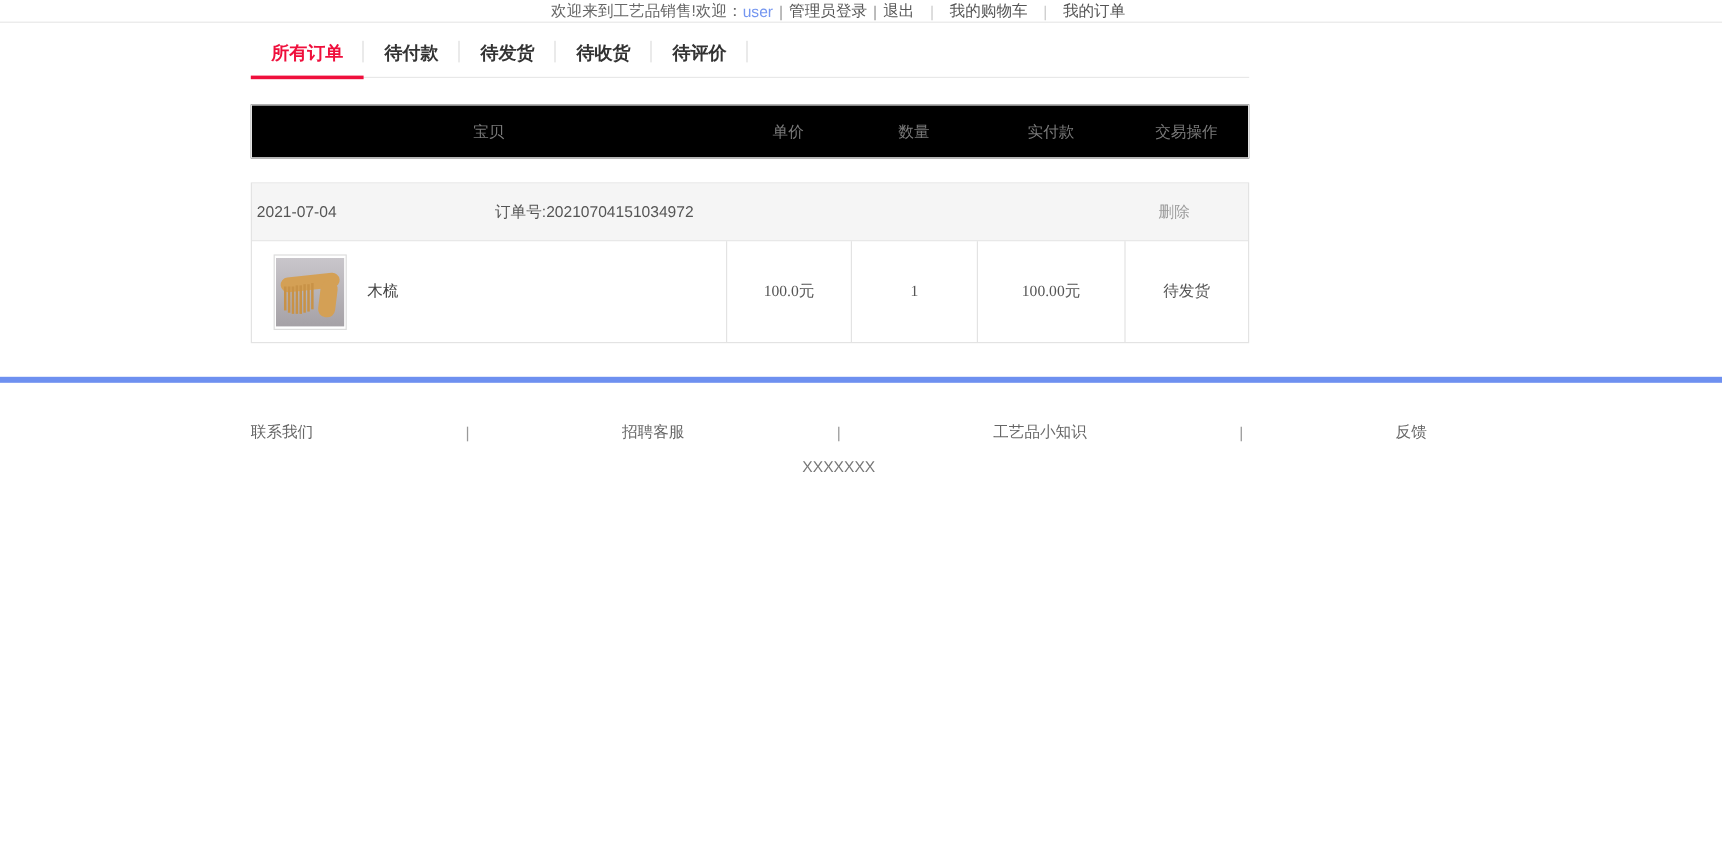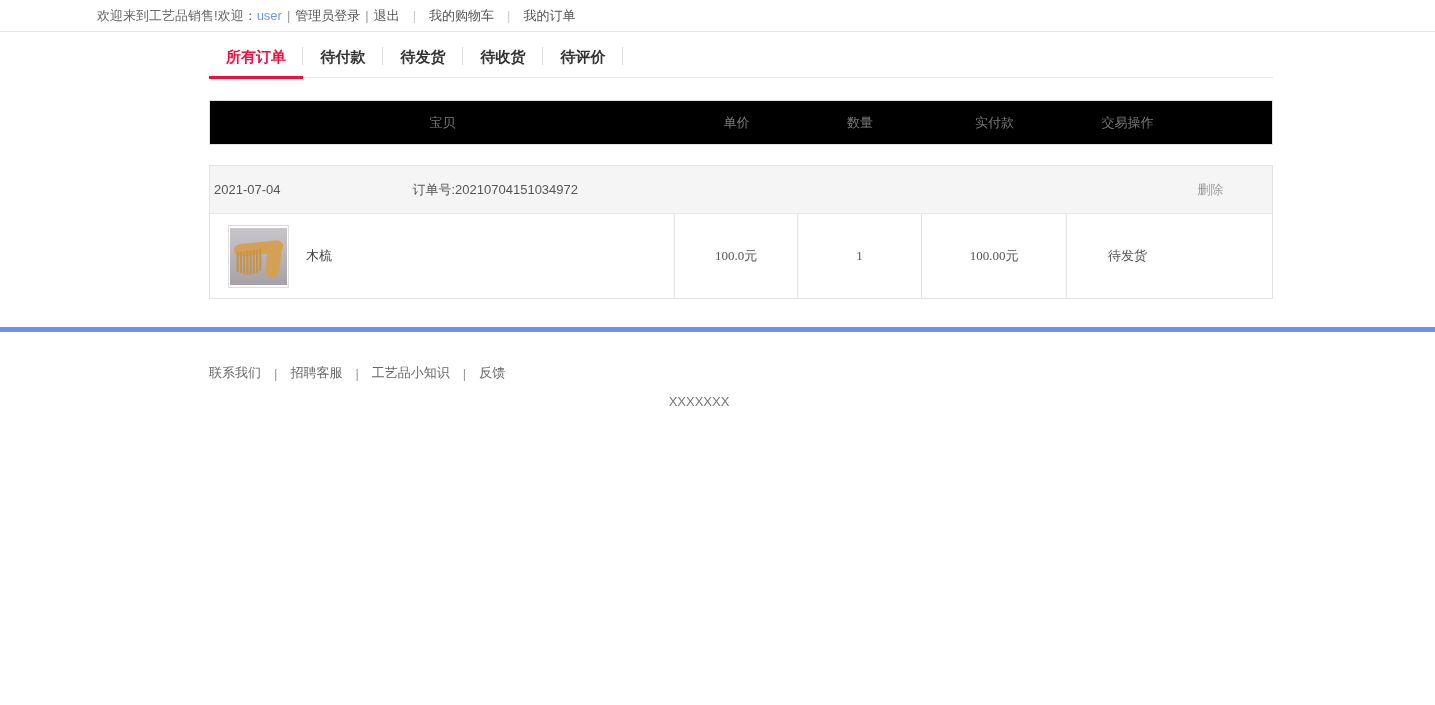--- a/index.html
+++ b/index.html
@@ -8,35 +8,35 @@
     width: 1435px; height: 705px;
     background: #fff;
     font-family: "Liberation Sans", "DejaVu Sans", sans-serif;
     color: #555;
     overflow: hidden;
     position: relative;
   }
 
   
   .topbar {
-    height: 32px;
+    height: 19px;
     border-bottom: 1px solid #e8e8e8;
-    display: flex; justify-content: flex-start; align-items: center;
+    display: flex; justify-content: center; align-items: center;
     padding: 0 135px 0 97px;
     font-size: 13px; color: #666;
     background: #fff;
   }
   .topbar-right { display: flex; align-items: center; }
   .topbar-right .sep { color: #999; margin: 0 5px; }
   .topbar-right .sep.wide { color: #ccc; margin: 0 13px; }
   .user-link { color: #7596f0; text-decoration: none; cursor: pointer; }
   .nav-link { color: #555; cursor: pointer; }
 
   
-  .container { width: 1064px; margin-left: 209px; }
+  .container { width: 832px; margin-left: 209px; }
 
   
   .tabs { display: flex; margin-top: 6px; border-bottom: 1px solid #e8e8e8; }
   .tab {
     width: 80px; padding: 10px 0; text-align: center;
     font-size: 15px; font-weight: bold; color: #333;
     position: relative; cursor: pointer;
   }
   .tab:first-child { width: 94px; }
   .tab::after {
@@ -86,21 +86,21 @@
     width: 61px; height: 63px; border: 1px solid #ddd; background: #fff;
     padding: 1px; cursor: pointer; flex: none;
   }
   .product-name { margin-left: 17px; color: #444; cursor: pointer; }
 
   
   .blue-divider { margin-top: 28px; height: 5px; width: 100%; background: #6e90f0; }
 
   
   .footer { width: 980px; margin-left: 209px; text-align: center; font-size: 13px; color: #666; }
-  .footer-links { margin-top: 32px; display: flex; justify-content: flex-start; align-items: center; }
+  .footer-links { margin-top: 32px; display: flex; justify-content: space-between; align-items: center; }
   .footer-link { color: #666; cursor: pointer; }
   .footer-links .sep { color: #999; margin: 0 13px; }
   .footer-line2 { margin-top: 12px; color: #777; }
   .footer-line3 { margin-top: 13px; color: #666; }
 </style>
 </head>
 <body>
 
 <div class="topbar">
   <span>欢迎来到工艺品销售!</span>

